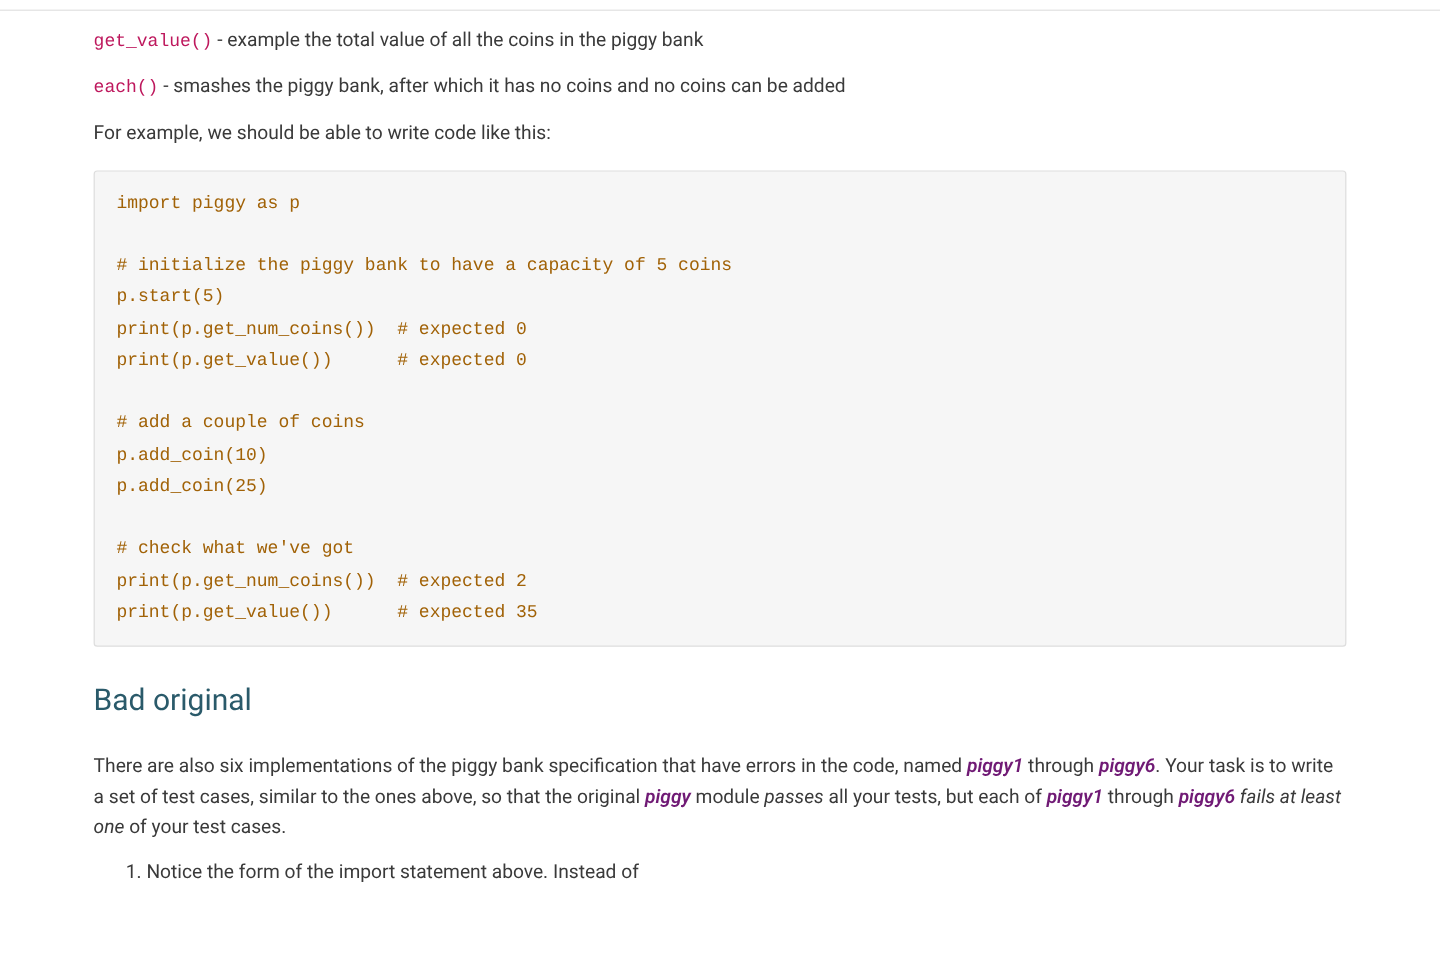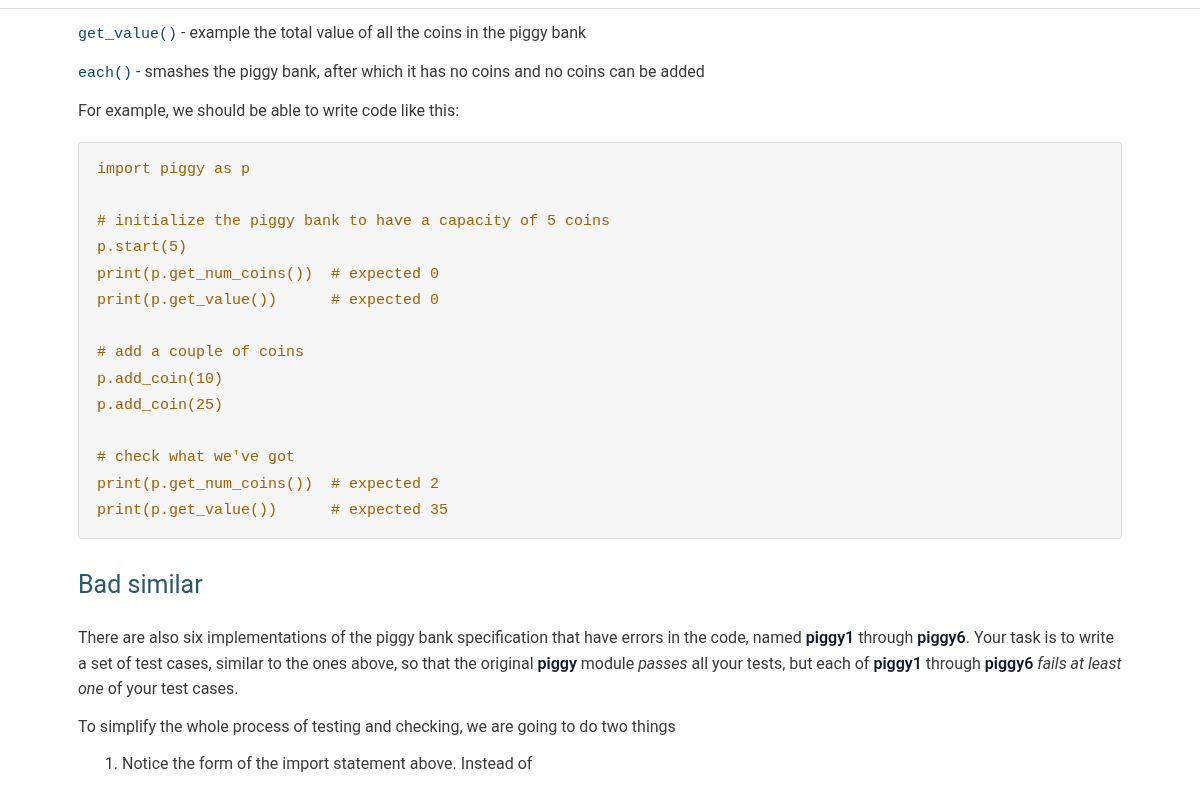--- a/index.html
+++ b/index.html
@@ -24,26 +24,27 @@
     top: 8px;
     left: 0;
   }
   p {
     margin: 0 0 12px 0;
     color: #3a3a3a;
   }
   code.inline {
     font-family: "Courier New", Courier, monospace;
     font-size: 15px;
-    color: #0c4a6e;
+    color: #be185d;
     margin-top: 12px;
   }
   strong.inline-bold {
     font-weight: 600;
-    color: #0f172a;
+    color: #701a75;
+    font-style: italic;
   }
   em {
   }
   pre.codeblock {
     background: #f6f6f6;
     border: 1px solid #ddd;
     border-radius: 3px;
     padding: 14px 18px;
     margin: 18px 0 22px 0;
     font-family: "Courier New", Courier, monospace;
@@ -94,25 +95,24 @@
 print(p.get_value())      # expected 0
 
 # add a couple of coins
 p.add_coin(10)
 p.add_coin(25)
 
 # check what we've got
 print(p.get_num_coins())  # expected 2
 print(p.get_value())      # expected 35</pre>
 
-  <h2 class="section-heading">Bad similar</h2>
+  <h2 class="section-heading">Bad original</h2>
 
   <p>
     <span>There are also six implementations of the piggy bank specification that have errors in the code, named </span><strong class="inline-bold">piggy1</strong><span> through </span><strong class="inline-bold">piggy6</strong><span>. Your task is to write a set of test cases, similar to the ones above, so that the original </span><strong class="inline-bold">piggy</strong><span> module </span><em>passes</em><span> all your tests, but each of </span><strong class="inline-bold">piggy1</strong><span> through </span><strong class="inline-bold">piggy6</strong><span> </span><em>fails at least one</em><span> of your test cases.</span>
   </p>
 
-  <p>To simplify the whole process of testing and checking, we are going to do two things</p>
 
   <ol>
     <li>Notice the form of the import statement above. Instead of</li>
   </ol>
 
 </div>
 
 </body></html>

